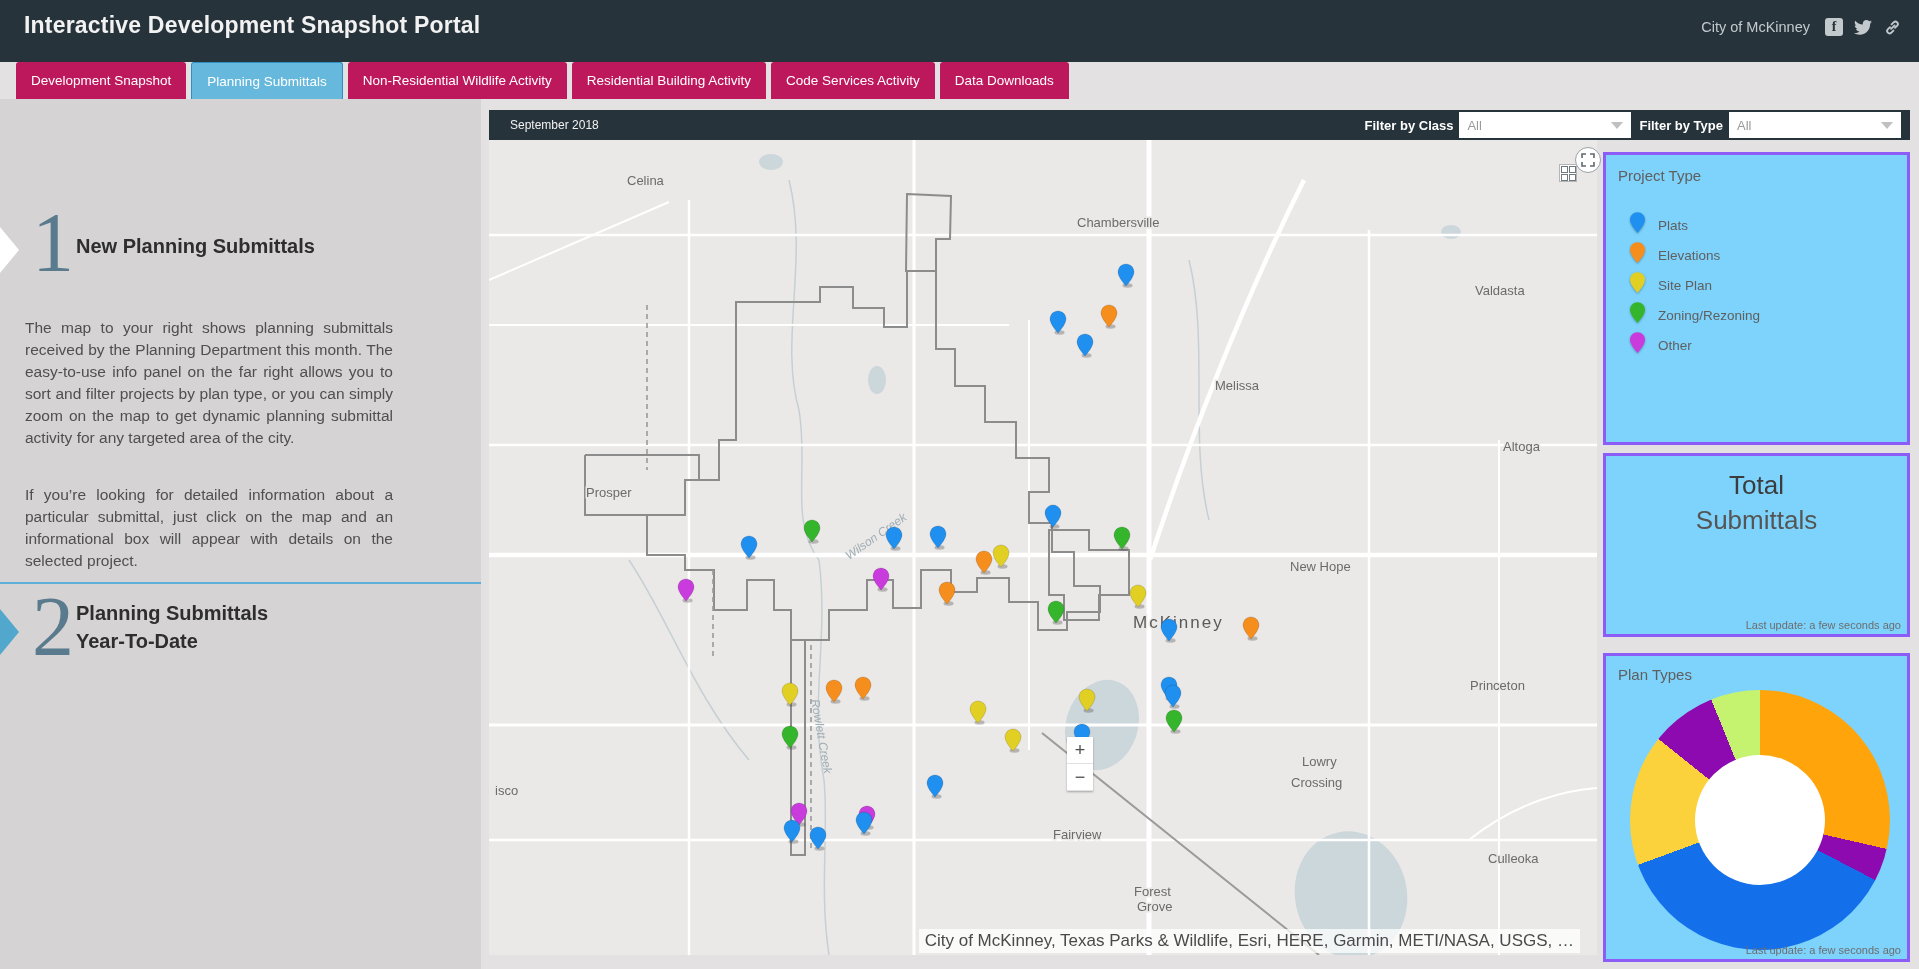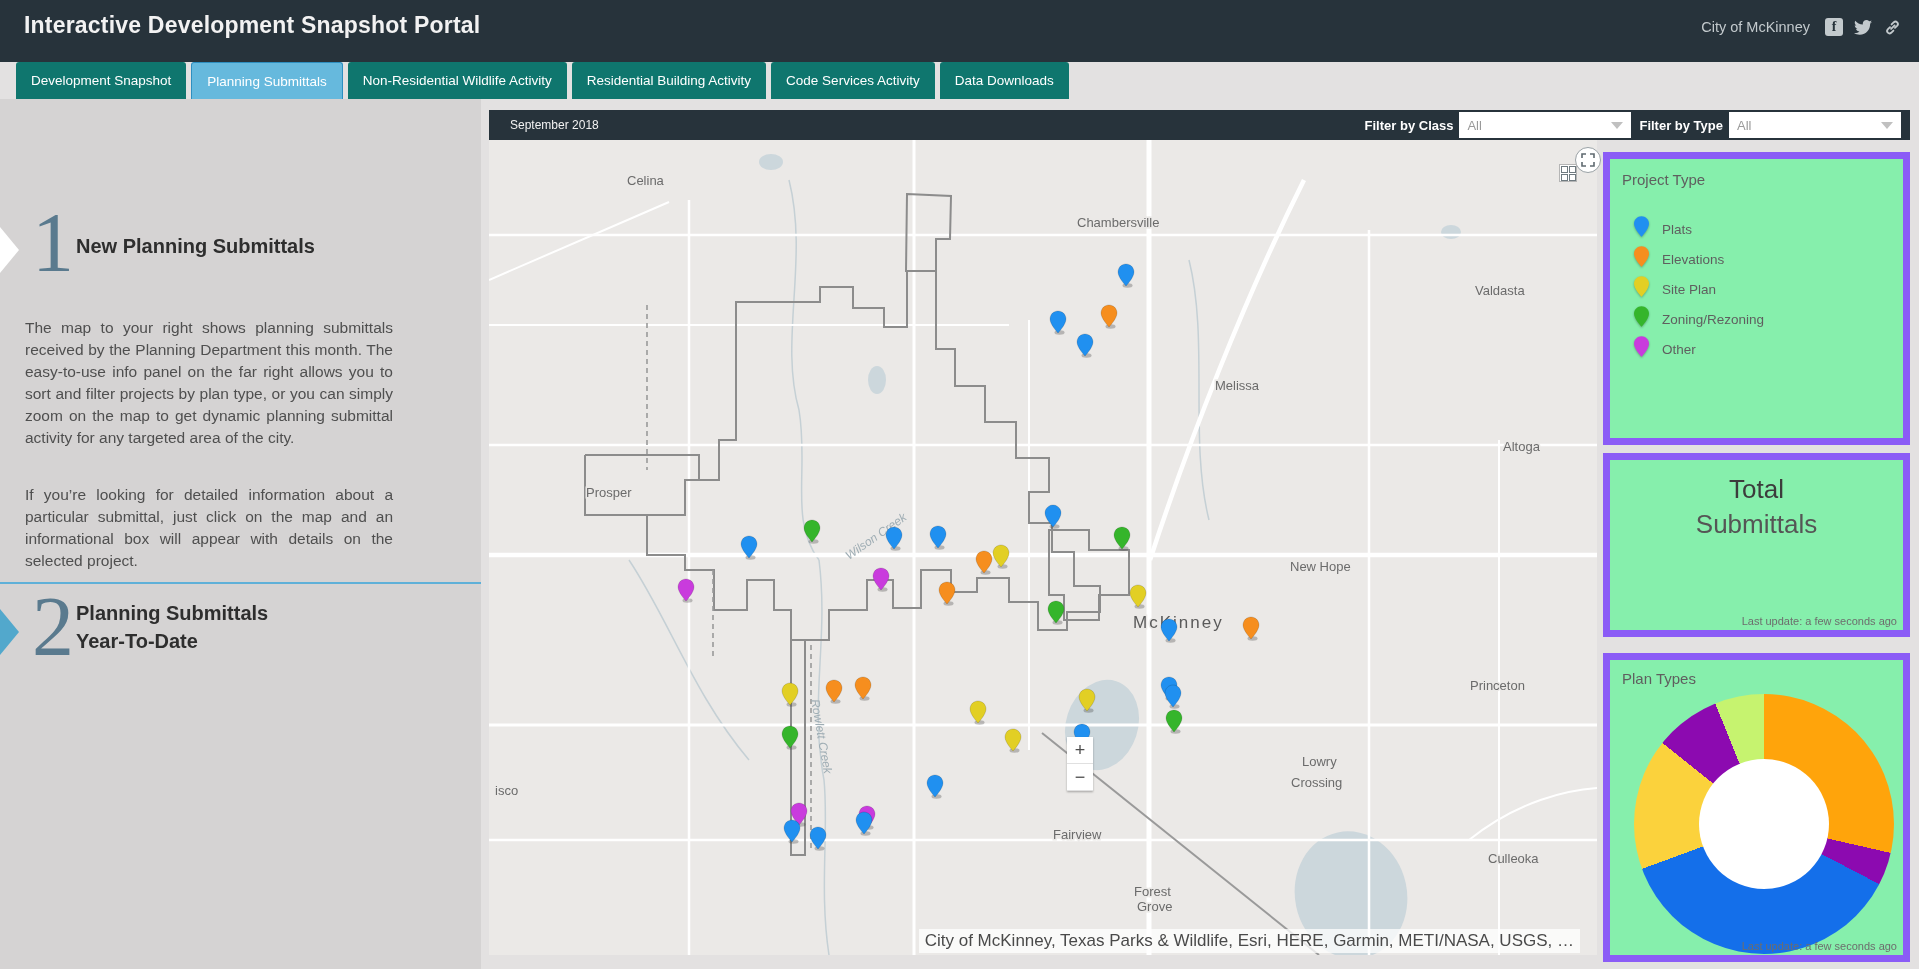--- a/index.html
+++ b/index.html
@@ -9,21 +9,21 @@
   .hdr{position:absolute;left:0;top:0;width:100%;height:62px;background:#27333b;}
   .hdr-title{position:absolute;left:24px;top:12px;color:#f2f2f2;font-size:23px;font-weight:bold;letter-spacing:.2px;}
   .hdr-right{position:absolute;right:18px;top:18px;display:flex;align-items:center;gap:11px;color:#c3cacd;}
   .org{font-size:14.5px;margin-right:4px;}
   .soc{width:18px;height:18px;display:inline-flex;align-items:center;justify-content:center;}
   .fb{background:#c3cacd;color:#27333b;border-radius:3px;font-weight:bold;font-size:14px;font-family:"Liberation Serif",serif;}
   .soc svg{display:block;}
 
   
   .tabs{position:absolute;left:16px;top:62px;height:37px;display:flex;gap:5px;}
-  .tab{background:#0f766e;color:#fff;font-size:13.5px;display:flex;align-items:center;padding:0 15px;border-radius:3px 3px 0 0;cursor:pointer;white-space:nowrap;}
+  .tab{background:#be185d;color:#fff;font-size:13.5px;display:flex;align-items:center;padding:0 15px;border-radius:3px 3px 0 0;cursor:pointer;white-space:nowrap;}
   .tab.active{background:#66b9dd;border:1px solid #2e8fc0;border-bottom:none;}
 
   
   .lpanel{position:absolute;left:0;top:99px;width:481px;height:870px;background:#d5d3d3;}
   .arrow{position:absolute;left:0;width:0;height:0;border-top:23px solid transparent;border-bottom:23px solid transparent;}
   .arrow.a1{top:128px;border-left:19px solid #ffffff;}
   .arrow.a2{top:510px;border-left:19px solid #52a8cc;}
   .stepnum{position:absolute;font-family:"Liberation Serif","DejaVu Serif",serif;font-size:84px;line-height:1;color:#5a7a8e;}
   .n1{left:32px;top:102px;}
   .n2{left:32px;top:486px;}
@@ -50,21 +50,21 @@
   .maplabel.big{font-size:17px;letter-spacing:2px;fill:#5a5a5a;}
   .maplabel.water{fill:#9fadb4;font-style:italic;stroke:none;font-size:12px;}
   .attrib{position:absolute;right:17px;bottom:2px;background:rgba(255,255,255,0.75);color:#4a4a4a;font-size:17px;padding:2px 6px;}
   .zbtns{position:absolute;left:1067px;top:737px;width:26px;box-shadow:0 1px 2px rgba(0,0,0,.3);}
   .zbtn{width:26px;height:26px;background:#fff;color:#4c4c4c;font-size:18px;line-height:26px;text-align:center;cursor:pointer;border-bottom:1px solid #e0e0e0;}
   .mapctl-circle{position:absolute;left:1575px;top:147px;width:26px;height:26px;background:#fff;border:1px solid #9aa2a6;border-radius:50%;box-sizing:border-box;display:flex;align-items:center;justify-content:center;cursor:pointer;}
   .mapctl-grid{position:absolute;left:1559px;top:164px;width:18px;height:18px;background:#fff;border:1px solid #b5b5b5;box-sizing:border-box;display:grid;grid-template-columns:7px 7px;grid-template-rows:7px 7px;gap:1px;padding:1px;cursor:pointer;}
   .mapctl-grid span{background:#fff;border:1.5px solid #6f7a80;}
 
   
-  .rbox{position:absolute;left:1603px;width:307px;background:#86efac;border:7px solid #8b5cf6;box-sizing:border-box;}
+  .rbox{position:absolute;left:1603px;width:307px;background:#7dd3fc;border:3px solid #8b5cf6;box-sizing:border-box;}
   .box-legend{top:152px;height:293px;}
   .box-total{top:453px;height:184px;}
   .box-chart{top:653px;height:309px;}
   .rtitle{color:#5f5f5f;font-size:15px;margin:12px 0 0 12px;}
   .legend-items{margin:28px 0 0 24px;display:flex;flex-direction:column;gap:9px;}
   .litem{display:flex;align-items:flex-end;gap:13px;}
   .litem svg{flex:0 0 auto;filter:drop-shadow(0 1px 1px rgba(0,0,0,.3));}
   .litem .llabel{color:#5f5f5f;font-size:13.5px;}
   .total-title{text-align:center;font-size:26px;color:#3c3c3c;margin-top:14px;}
   .total-num{text-align:center;font-size:96px;font-weight:bold;color:#323a41;line-height:.92;margin-top:6px;letter-spacing:2px;}

